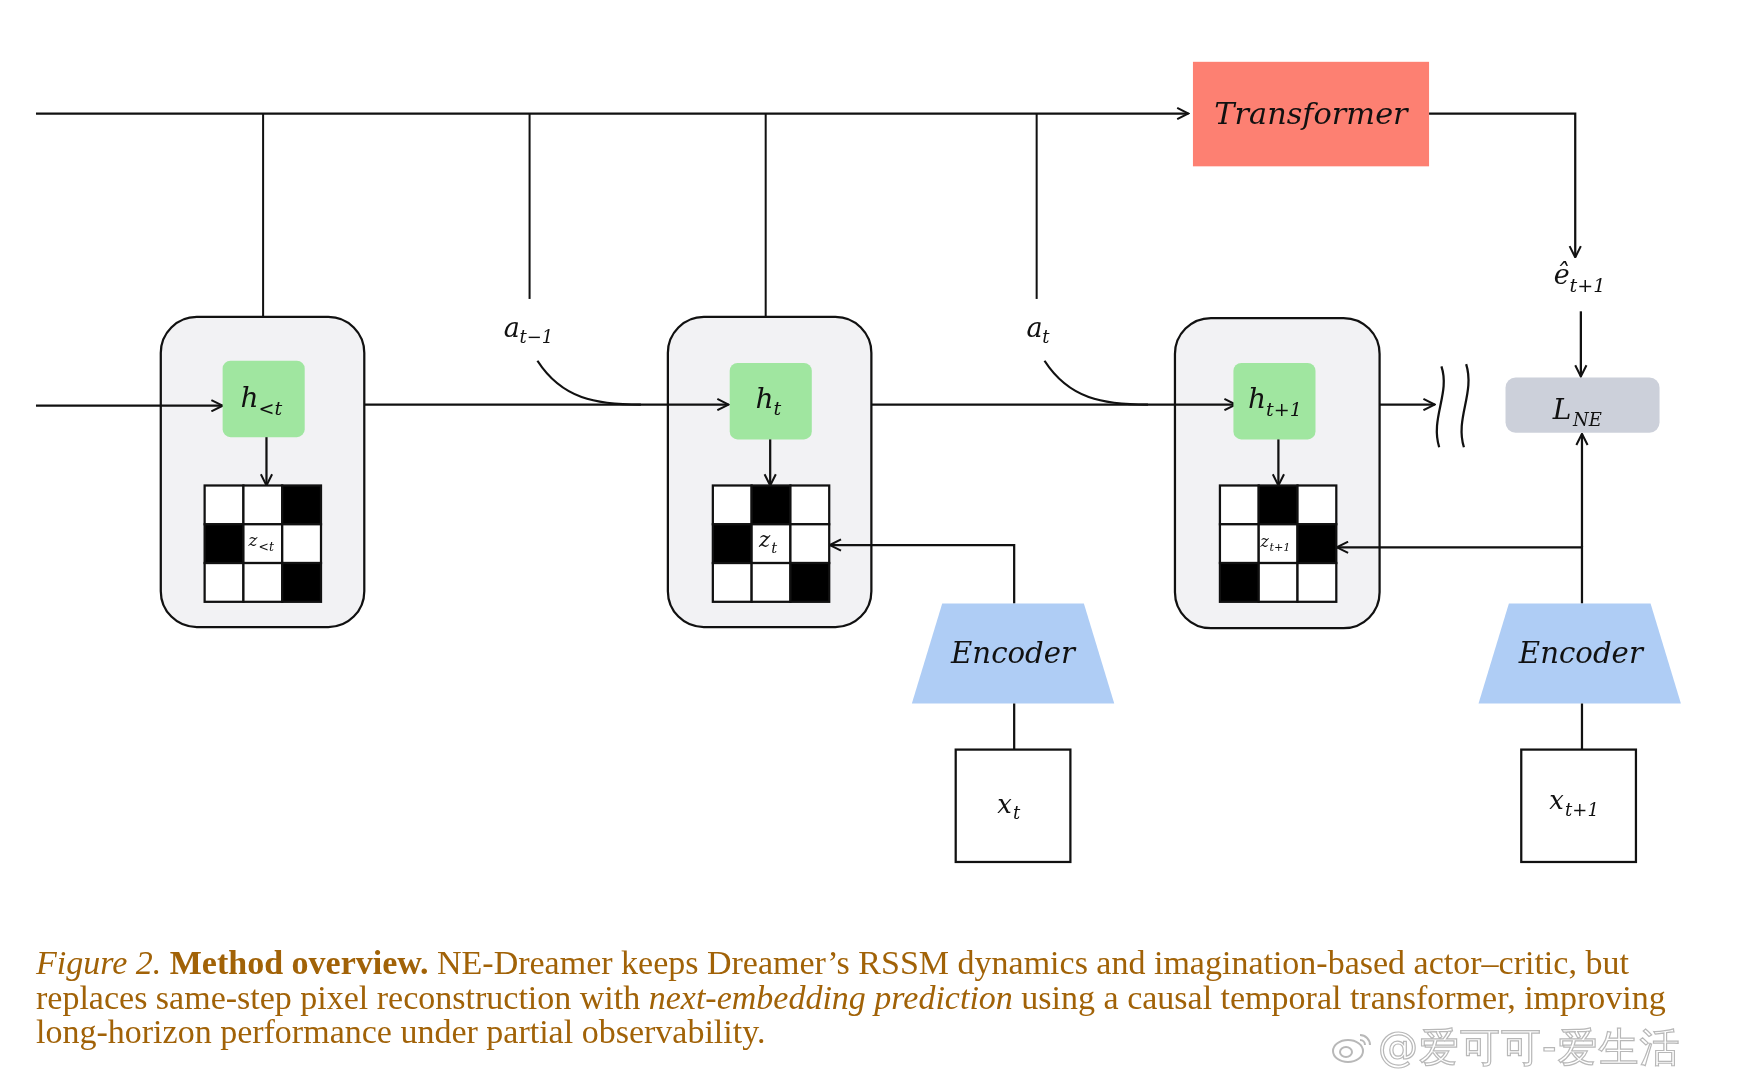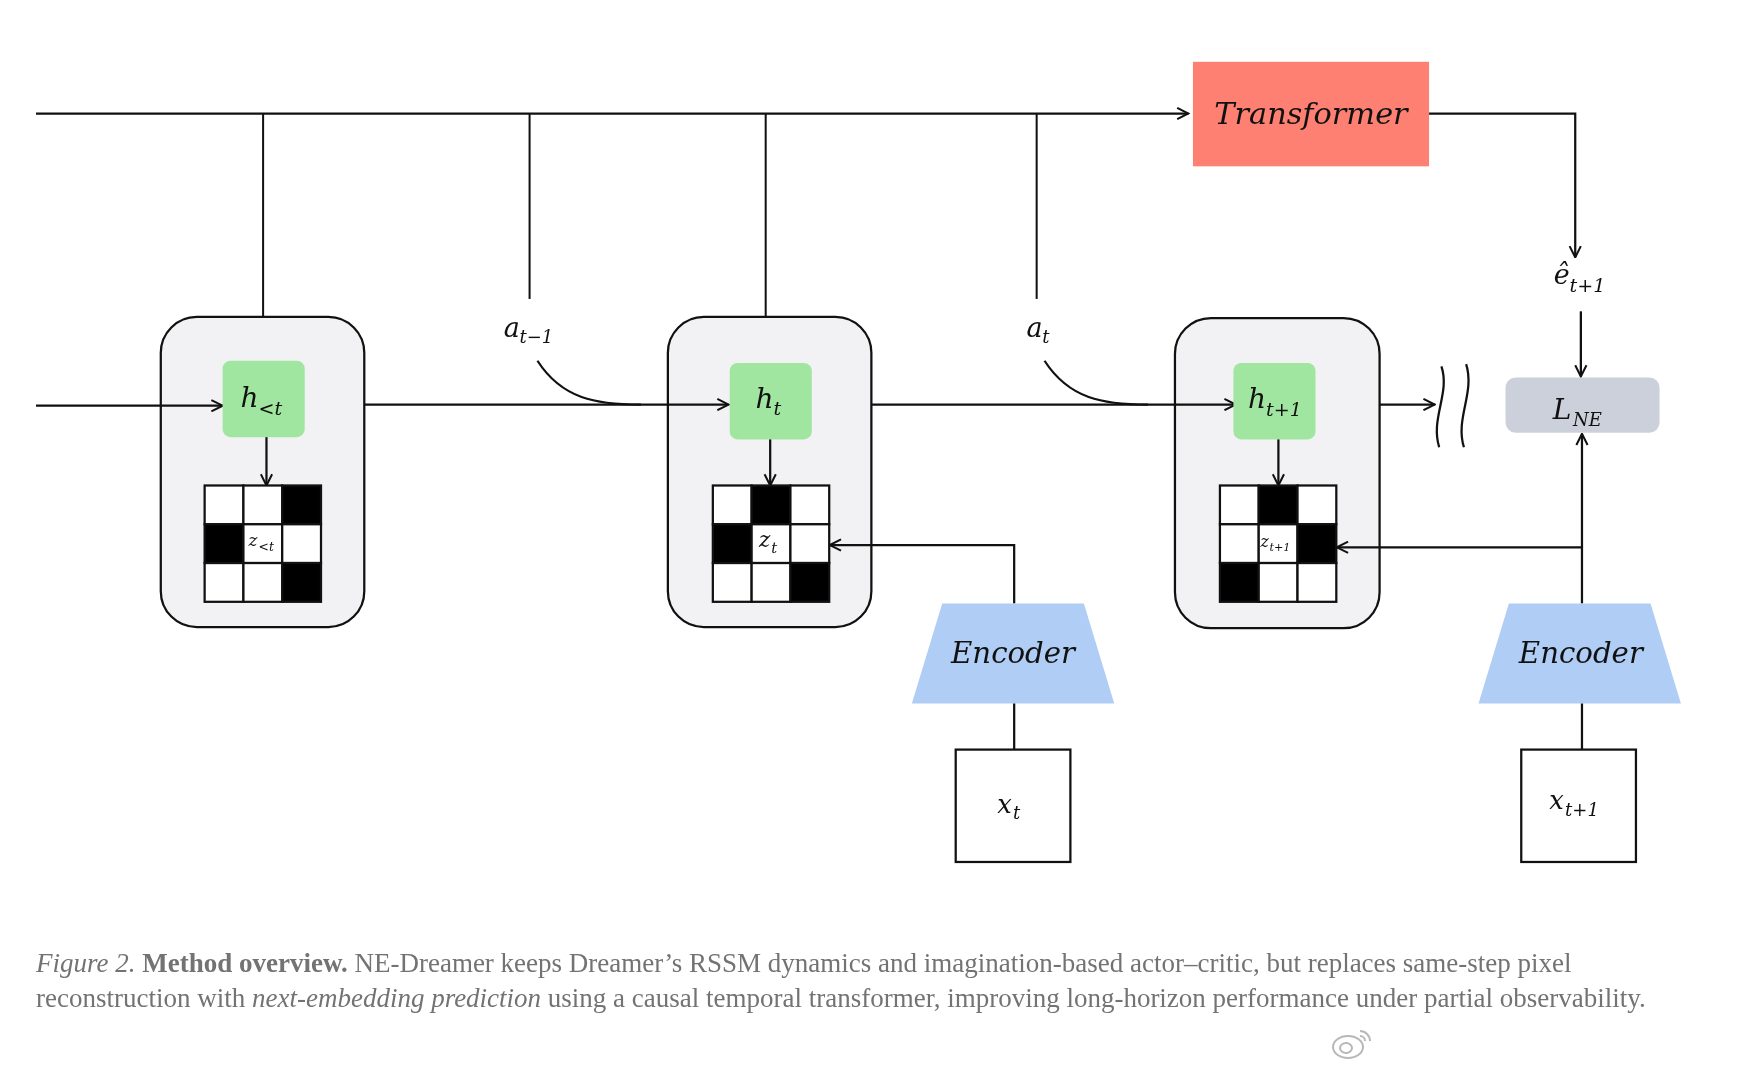--- a/index.html
+++ b/index.html
@@ -1,21 +1,21 @@
 <!DOCTYPE html>
 <html><head>
 <meta charset="utf-8">
 <style>
   html, body { margin:0; padding:0; background:#ffffff; }
   body { width:1754px; height:1080px; position:relative; overflow:hidden; }
   #diagram { position:absolute; left:0; top:0; width:1754px; height:1080px; }
   .math { font-family:"DejaVu Serif", serif; font-style:italic; fill:#111; }
   .sub { font-family:"DejaVu Serif", serif; font-style:italic; fill:#111; }
   .caption { position:absolute; left:36px; top:946px; width:1690px;
-    font-family:"Liberation Serif", serif; font-size:27px; line-height:34.5px; color:#737373; }
+    font-family:"Liberation Serif", serif; font-size:34px; line-height:34.5px; color:#a16207; }
   .caption .fig { font-style:italic; }
   .caption .bold { font-weight:bold; }
   .caption .em { font-style:italic; }
   .watermark { position:absolute; left:1330px; top:1020px; font-family:"DejaVu Sans", sans-serif;
     font-size:40px; color:rgba(255,255,255,0.9); -webkit-text-stroke:1.2px #b8b8b8; letter-spacing:1px; }
   .watermark .wb-icon { display:inline-block; width:44px; height:36px; vertical-align:-4px; margin-right:4px; }
 </style>
 </head>
 <body>
 
@@ -177,14 +177,14 @@
 <div class="caption">
   <span class="fig">Figure 2.</span>
   <span class="bold">Method overview.</span><span> NE-Dreamer keeps Dreamer’s RSSM dynamics and imagination-based actor–critic, but replaces same-step pixel reconstruction with </span><span class="em">next-embedding prediction</span><span> using a causal temporal transformer, improving long-horizon performance under partial observability.</span>
 </div>
 
 <div class="watermark">
   <svg class="wb-icon" viewBox="0 0 44 36">
     <ellipse cx="18" cy="22" rx="15" ry="11" fill="none" stroke="#b8b8b8" stroke-width="2"></ellipse>
     <ellipse cx="16" cy="23" rx="6" ry="5" fill="none" stroke="#b8b8b8" stroke-width="2"></ellipse>
     <path d="M30,6 A10,10 0 0 1 40,16 M30,11 A5,5 0 0 1 35,16" fill="none" stroke="#b8b8b8" stroke-width="2"></path>
-  </svg>
+  </svg><span>@爱可可-爱生活</span>
 </div>
 
 </body></html>

